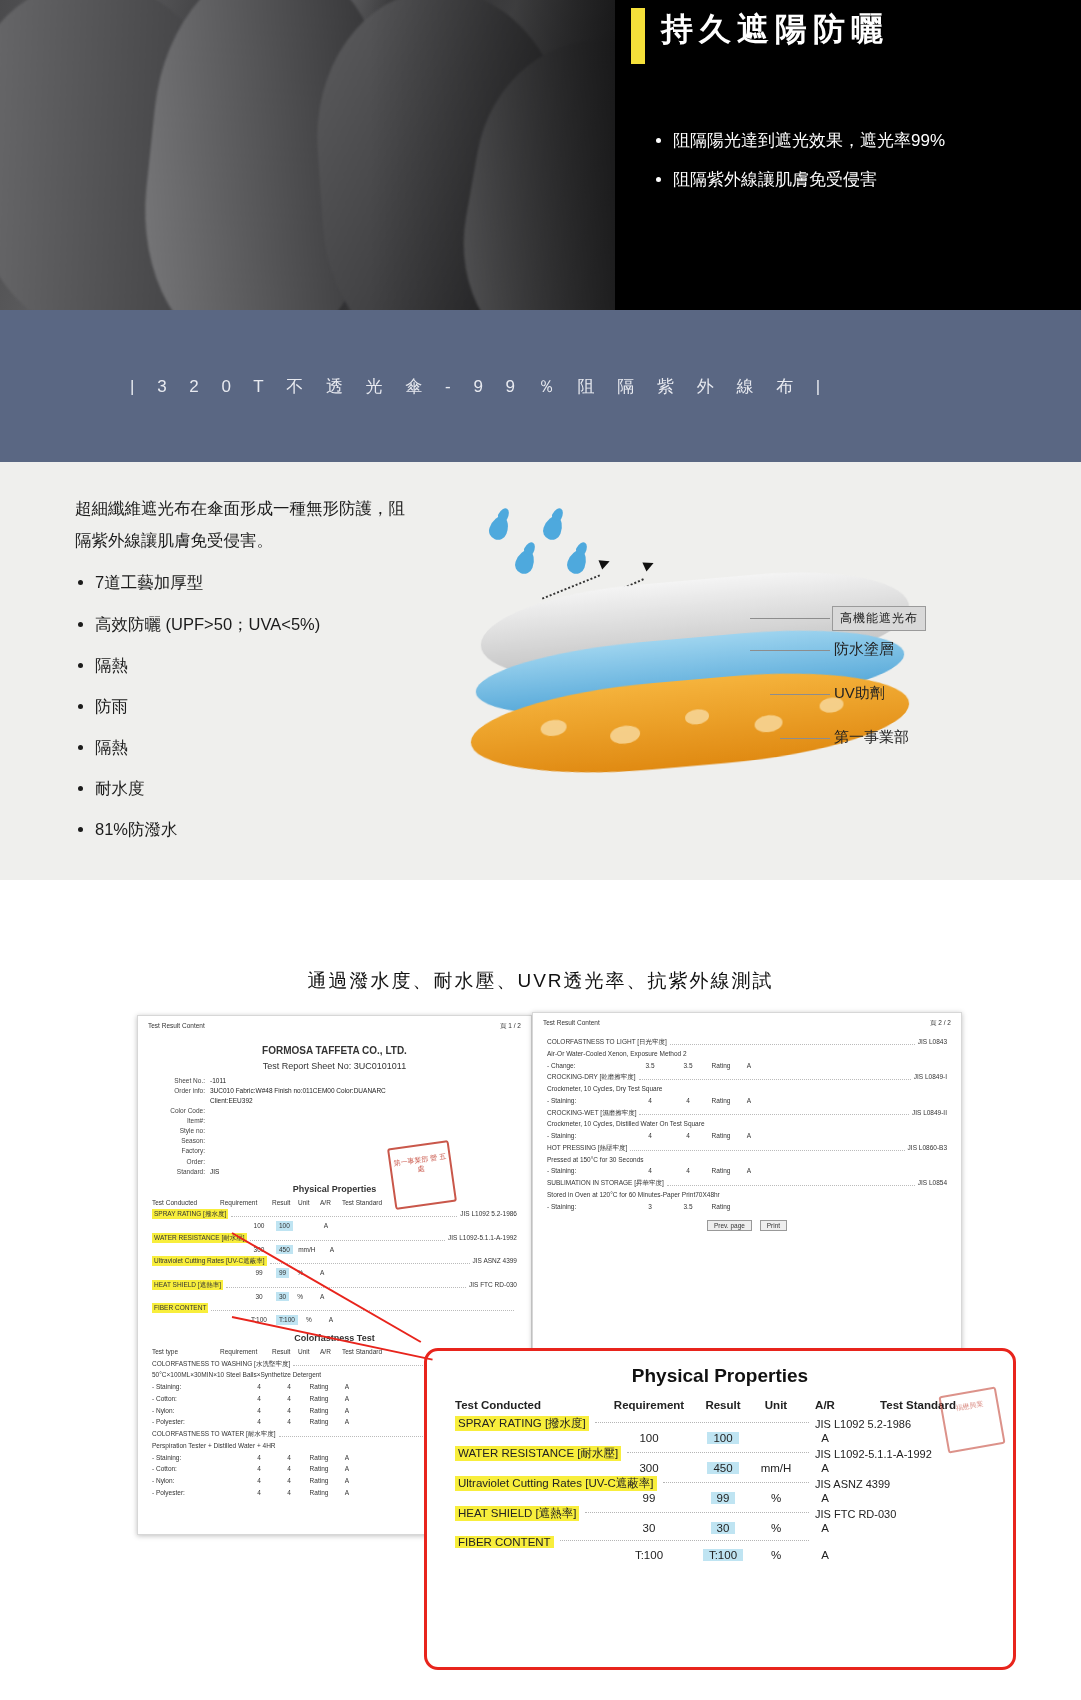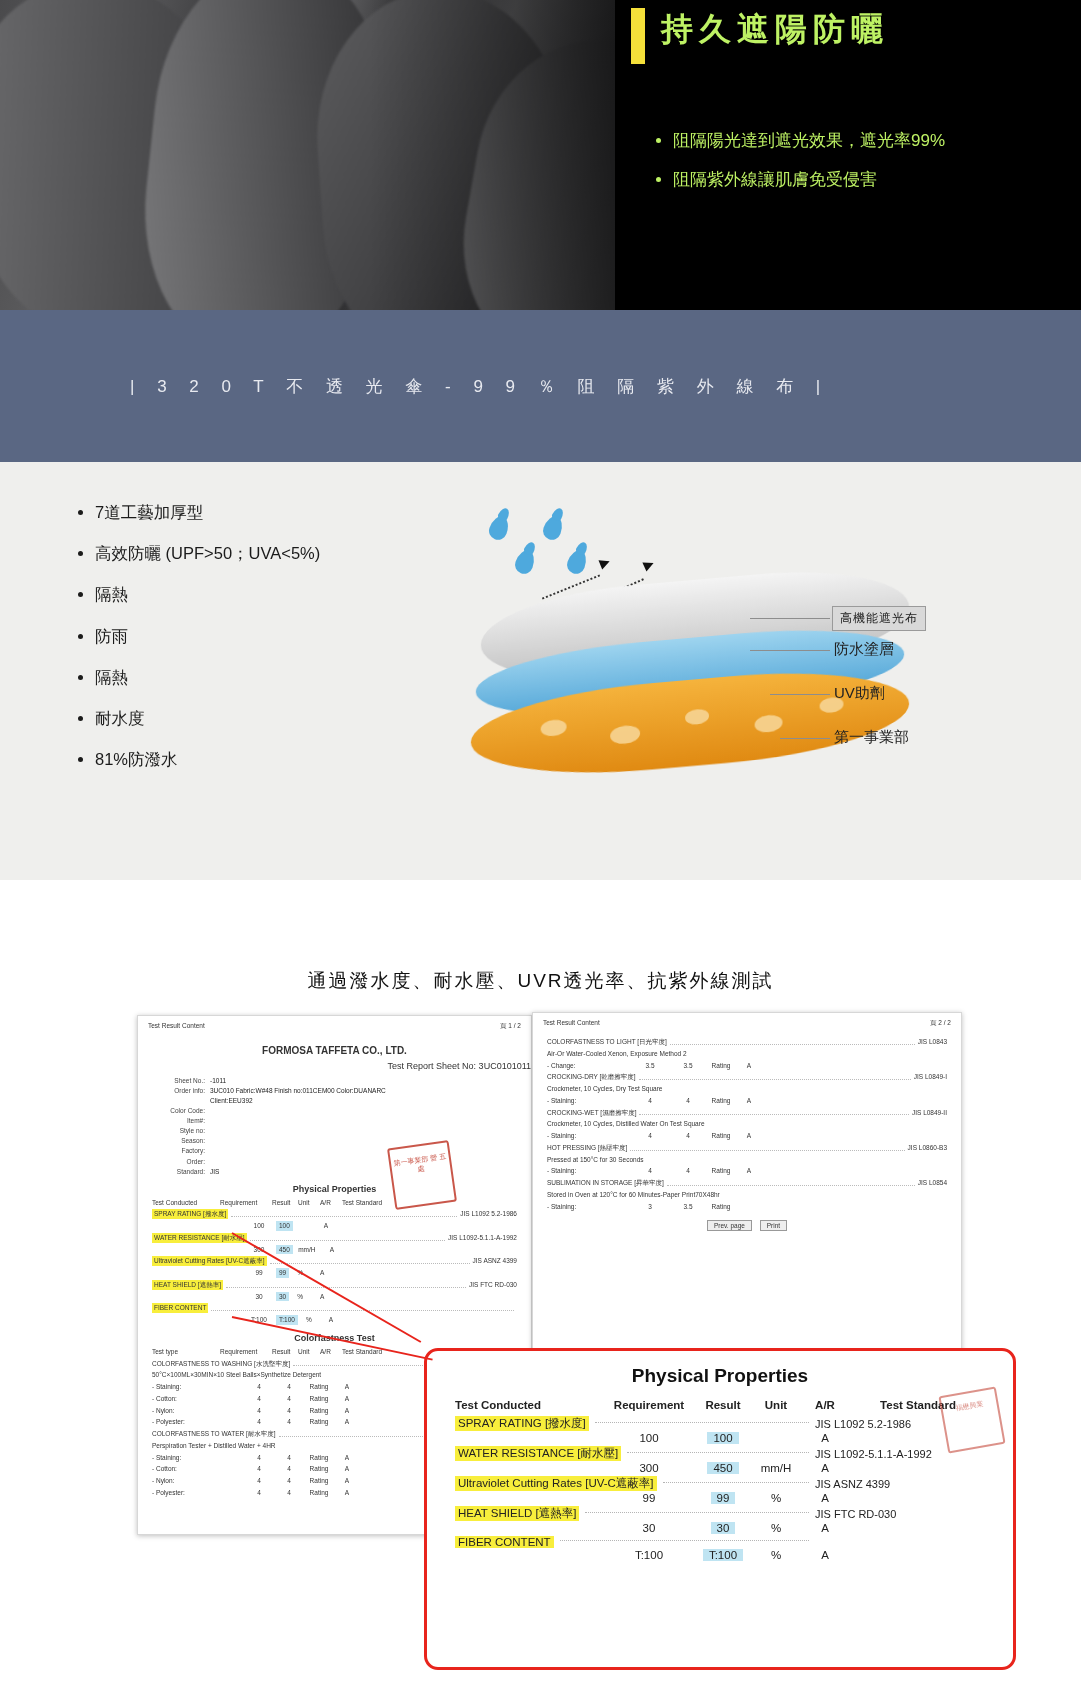--- a/index.html
+++ b/index.html
@@ -38,21 +38,21 @@
   .f4 { left: 470px; top: 40px; width: 230px; height: 330px; background: linear-gradient(70deg,#6b6b6d,#1f1f21); transform: rotate(10deg); }
   .hero-shade {
     position: absolute; inset: 0;
     background: linear-gradient(90deg, rgba(0,0,0,0) 60%, rgba(0,0,0,.55) 100%);
   }
 
   .hero-right {
     flex: 1;
     position: relative;
     background: #000;
-    color: #bef264;
+    color: #ffffff;
   }
   .hero-accent {
     position: absolute;
     left: 16px; top: 8px;
     width: 14px; height: 56px;
     background: #f5e03a;
   }
   .hero-title {
     position: absolute;
     left: 46px; top: 8px;
@@ -232,21 +232,21 @@
     font-size: 6.5px;
     color: #333;
     overflow: hidden;
     margin-left: 45px;
   }
   .page.p1 { left: 92px; top: 135px; width: 395px; height: 520px; }
   .page.p2 { left: 487px; top: 132px; width: 430px; height: 430px; }
 
   .pg-head { display: flex; justify-content: space-between; padding: 6px 10px 0 10px; font-size: 6.5px; }
   .pg-title { text-align: center; font-size: 10px; font-weight: bold; margin-top: 14px; }
-  .pg-sub { text-align: right; font-size: 9px; margin-top: 5px; }
+  .pg-sub { text-align: center; font-size: 9px; margin-top: 5px; }
   .kv { padding: 5px 0 0 18px; line-height: 1.55; }
   .kv div { display: flex; }
   .kv .k { width: 54px; text-align: right; padding-right: 5px; color: #444; }
   .kv .v { color: #222; }
   .sec-title { text-align: center; font-weight: bold; font-size: 9px; margin: 7px 0 3px 0; }
   .rowline { display: flex; align-items: flex-end; padding: 1px 14px; line-height: 1.5; }
   .hl { background: #f8ee3c; padding: 0 2px; }
   .hlv { background: #bfe4f2; padding: 0 3px; }
   .dotline { flex: 1; border-bottom: 1px dotted #bbb; margin: 0 3px 2px 3px; }
   .stamp {
@@ -356,20 +356,21 @@
     </div>
   </div>
 </div>
 
 <div class="band">
   <div class="band-sub">| 3 2 0 T 不 透 光 傘 - 9 9 ％ 阻 隔 紫 外 線 布 |</div>
 </div>
 
 <div class="features">
   <div class="feat-left">
+    <p>超細纖維遮光布在傘面形成一種無形防護，阻隔紫外線讓肌膚免受侵害。</p>
     <ul>
       <li>7道工藝加厚型</li>
       <li>高效防曬 (UPF&gt;50；UVA&lt;5%)</li>
       <li>隔熱</li>
       <li>防雨</li>
       <li>隔熱</li>
       <li>耐水度</li>
       <li>81%防潑水</li>
     </ul>
   </div>

